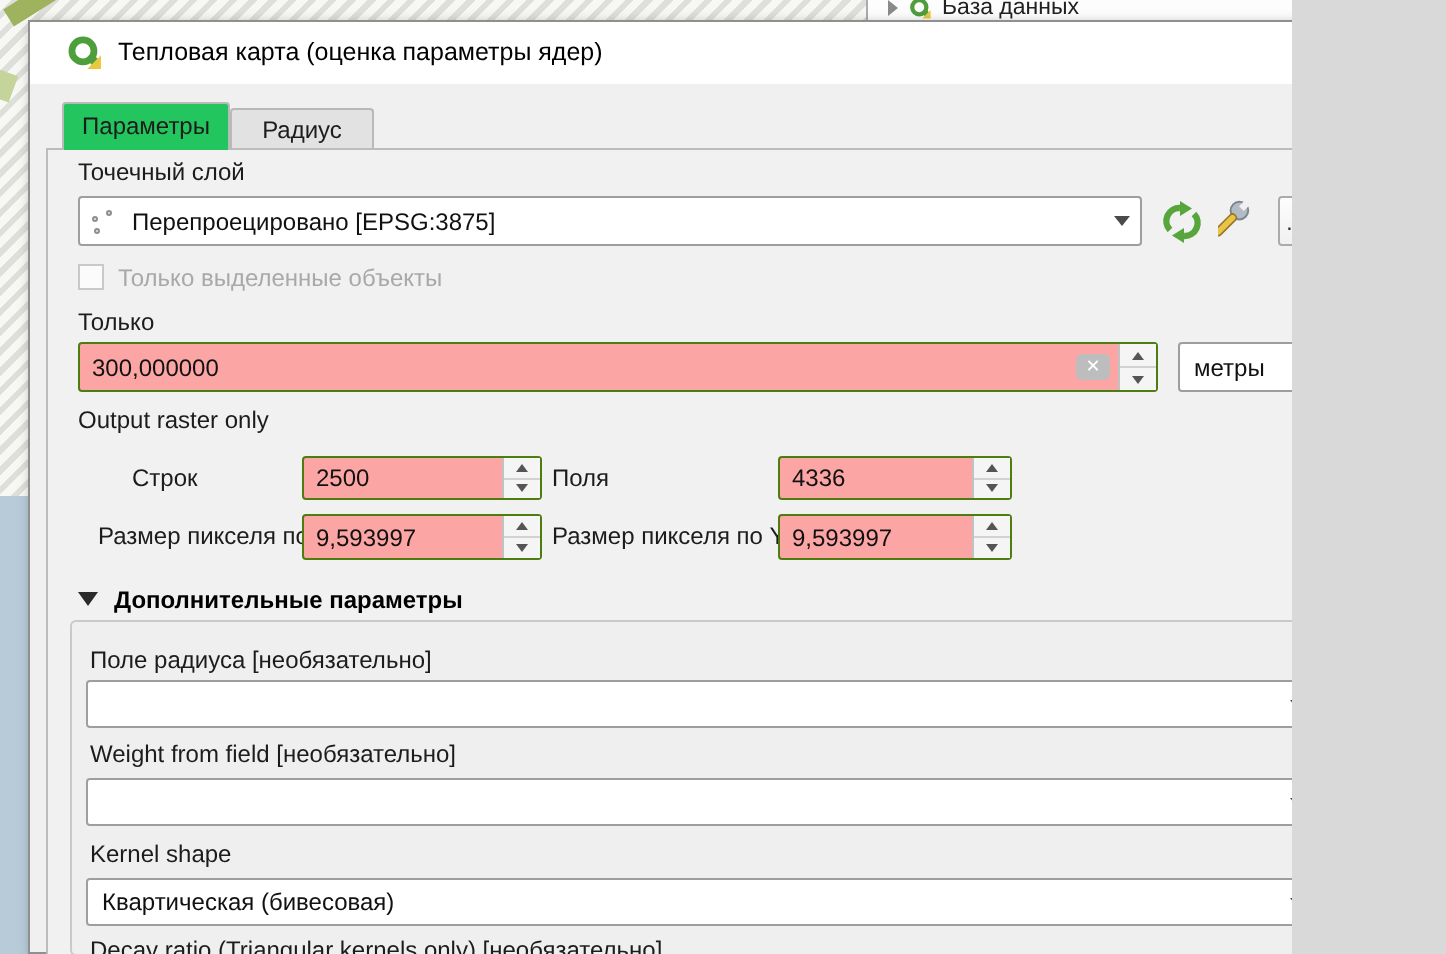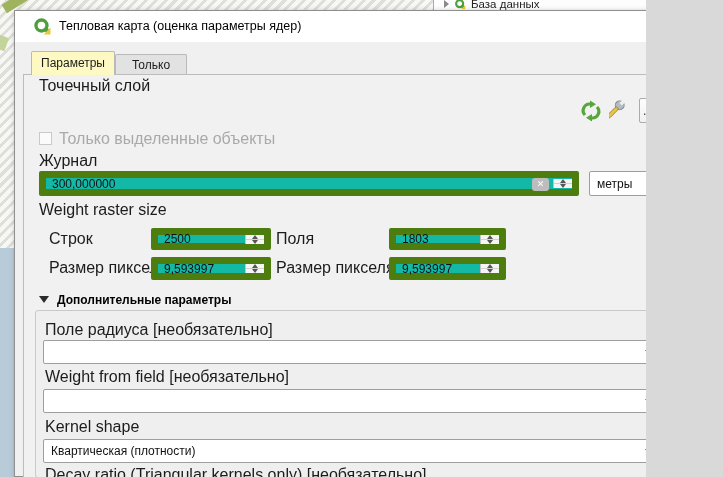--- a/index.html
+++ b/index.html
@@ -30,37 +30,37 @@
   .dialog { position:absolute; left:14px; top:10px; width:694px; height:467px;
     background:#f0f0f0; border:1px solid #8f8f8f; box-shadow:2px 2px 6px rgba(0,0,0,.35); }
   .titlebar { position:absolute; left:0; top:0; width:100%; height:31px; background:#ffffff; }
   .title-icon { position:absolute; left:18px; top:6px; }
   .title-text { position:absolute; left:44px; top:0; height:31px; line-height:31px; font-size:12.5px; color:#000; white-space:nowrap; }
   .close-btn { position:absolute; left:652px; top:5px; width:24px; height:20px; text-align:center; line-height:20px;
     font-size:14px; color:#1a1a1a; cursor:default; }
 
   
   .tab { position:absolute; font-size:12px; color:#1c1c1c; text-align:center; border:1px solid #b9b9b9; border-bottom:none; }
-  .tab.active { left:16px; top:40px; width:84px; height:24px; line-height:23px; background:#fef9c3; z-index:3;
+  .tab.active { left:16px; top:40px; width:84px; height:24px; line-height:23px; background:#22c55e; z-index:3;
     border-top-left-radius:2px; border-top-right-radius:2px; }
   .tab.inactive { left:100px; top:43px; width:72px; height:21px; line-height:20px; background:#e2e2e2;
     border-top-left-radius:2px; border-top-right-radius:2px; }
   .pane { position:absolute; left:8px; top:63px; width:678px; height:404px; border:1px solid #bcbcbc; background:#f1f1f1; }
 
   
-  .lbl { position:absolute; font-size:16px; color:#1c1c1c; white-space:nowrap; height:14px; line-height:14px; z-index:2; }
+  .lbl { position:absolute; font-size:12px; color:#1c1c1c; white-space:nowrap; height:14px; line-height:14px; z-index:2; }
   .lbl.dis { color:#a9a9a9; }
   .combo { position:absolute; background:#fff; border:1px solid #9e9e9e; border-radius:2px; display:flex; align-items:center; z-index:2; }
   .combo .val { flex:1; font-size:12px; color:#111; padding-left:7px; white-space:nowrap; overflow:hidden; }
   .arrowzone { width:18px; align-self:stretch; display:flex; align-items:center; justify-content:center; }
   .tri-d { width:0; height:0; border-left:4px solid transparent; border-right:4px solid transparent; border-top:5px solid #4a4a4a; }
   .tri-u-sm { width:0; height:0; border-left:3px solid transparent; border-right:3px solid transparent; border-bottom:4px solid #555; }
   .tri-d-sm { width:0; height:0; border-left:3px solid transparent; border-right:3px solid transparent; border-top:4px solid #555; }
 
-  .spin { position:absolute; background:#14b8a6; border:7px solid #4d7c0f; border-radius:2px; display:flex; z-index:2;align-items:center; }
+  .spin { position:absolute; background:#fca5a5; border:1px solid #4d7c0f; border-radius:2px; display:flex; z-index:2; }
   .spin .val { flex:1; font-size:12px; color:#111; padding-left:6px; display:flex; align-items:center; white-space:nowrap; overflow:hidden; }
   .spincol { width:19px; border-left:1px solid #c2c2c2; display:flex; flex-direction:column; }
   .spincol .sb { flex:1; display:flex; align-items:center; justify-content:center; background:#f5f5f5; }
   .spincol .sb:first-child { border-bottom:1px solid #d2d2d2; }
   .clear-ic { width:17px; height:13px; margin:auto 4px; background:#bdbdbd; border-radius:3px; color:#fff;
     font-size:9px; line-height:13px; text-align:center; font-weight:bold; }
 
   .cb { position:absolute; width:13px; height:13px; border:1px solid #c9c9c9; background:#fbfbfb; z-index:2; }
 
   .icon-btn { position:absolute; display:flex; align-items:center; justify-content:center; z-index:2; }
@@ -131,24 +131,35 @@
       <svg class="title-icon" width="18" height="18" viewBox="0 0 17 17">
         <circle cx="8" cy="8" r="5.2" fill="none" stroke="#4f9e3c" stroke-width="3.2"></circle>
         <rect x="10" y="10" width="5.5" height="4" fill="#4f9e3c" transform="rotate(45 12.5 12)"></rect>
         <polygon points="10,16.5 16.5,10 16.5,16.5" fill="#e8c93e"></polygon>
       </svg>
       <span class="title-text">Тепловая карта (оценка параметры ядер)</span>
       <span class="close-btn">✕</span>
     </div>
 
     <div class="tab active">Параметры</div>
-    <div class="tab inactive">Только</div>
+    <div class="tab inactive">Радиус</div>
     <div class="pane"></div>
 
     <span class="lbl" style="left:24px;top:68px">Точечный слой</span>
+    <div class="combo" style="left:24px;top:87px;width:532px;height:25px">
+      <span class="ptdots">
+          <i></i>
+          <i></i>
+          <i></i>
+        </span>
+      <span class="val">Перепроецировано [EPSG:3875]</span>
+      <span class="arrowzone">
+          <span class="tri-d"></span>
+        </span>
+    </div>
 
     <div class="icon-btn" style="left:562px;top:88px;width:28px;height:24px">
       <svg width="24" height="22" viewBox="0 0 24 22">
         <path d="M6 15 A6.5 6.5 0 0 1 11 4" fill="none" stroke="#57a63b" stroke-width="3.2"></path>
         <polygon points="11,0.5 11,8 17,4.2" fill="#57a63b"></polygon>
         <path d="M18 7 A6.5 6.5 0 0 1 13 18" fill="none" stroke="#57a63b" stroke-width="3.2"></path>
         <polygon points="13,14 13,21.5 7,17.8" fill="#57a63b"></polygon>
       </svg>
     </div>
 
@@ -163,57 +174,57 @@
     </div>
 
     <div class="dots-btn" style="left:624px;top:87px">
       <span>…</span>
       <span class="tri-d-sm"></span>
     </div>
 
     <span class="cb" style="left:24px;top:121px"></span>
     <span class="lbl dis" style="left:44px;top:121px">Только выделенные объекты</span>
 
-    <span class="lbl" style="left:24px;top:143px">Журнал</span>
+    <span class="lbl" style="left:24px;top:143px">Только</span>
     <div class="spin" style="left:24px;top:160px;width:540px;height:25px">
       <span class="val">300,000000</span>
       <span class="clear-ic">✕</span>
       <span class="spincol">
         <span class="sb">
             <span class="tri-u-sm"></span>
           </span>
         <span class="sb">
             <span class="tri-d-sm"></span>
           </span>
       </span>
     </div>
     <div class="combo" style="left:574px;top:160px;width:74px;height:25px">
       <span class="val">метры</span>
       <span class="arrowzone">
           <span class="tri-d"></span>
         </span>
     </div>
 
-    <span class="lbl" style="left:24px;top:192px">Weight raster size</span>
-
-    <span class="lbl" style="left:34px;top:221px">Строк</span>
+    <span class="lbl" style="left:24px;top:192px">Output raster only</span>
+
+    <span class="lbl" style="left:51px;top:221px">Строк</span>
     <div class="spin" style="left:136px;top:217px;width:120px;height:22px">
       <span class="val">2500</span>
       <span class="spincol">
         <span class="sb">
             <span class="tri-u-sm"></span>
           </span>
         <span class="sb">
             <span class="tri-d-sm"></span>
           </span>
       </span>
     </div>
     <span class="lbl" style="left:261px;top:221px">Поля</span>
     <div class="spin" style="left:374px;top:217px;width:117px;height:22px">
-      <span class="val">1803</span>
+      <span class="val">4336</span>
       <span class="spincol">
         <span class="sb">
             <span class="tri-u-sm"></span>
           </span>
         <span class="sb">
             <span class="tri-d-sm"></span>
           </span>
       </span>
     </div>
 
@@ -257,21 +268,21 @@
     <span class="lbl" style="left:30px;top:359px">Weight from field [необязательно]</span>
     <div class="combo" style="left:28px;top:378px;width:616px;height:24px">
       <span class="val"></span>
       <span class="arrowzone">
           <span class="tri-d"></span>
         </span>
     </div>
 
     <span class="lbl" style="left:30px;top:409px">Kernel shape</span>
     <div class="combo" style="left:28px;top:428px;width:616px;height:24px">
-      <span class="val">Квартическая (плотности)</span>
+      <span class="val">Квартическая (бивесовая)</span>
       <span class="arrowzone">
           <span class="tri-d"></span>
         </span>
     </div>
 
     <span class="lbl" style="left:30px;top:457px">Decay ratio (Triangular kernels only) [необязательно]</span>
 
     <div class="vscroll">
       <div class="sarrow up">
           <span class="tri-u-sm"></span>

